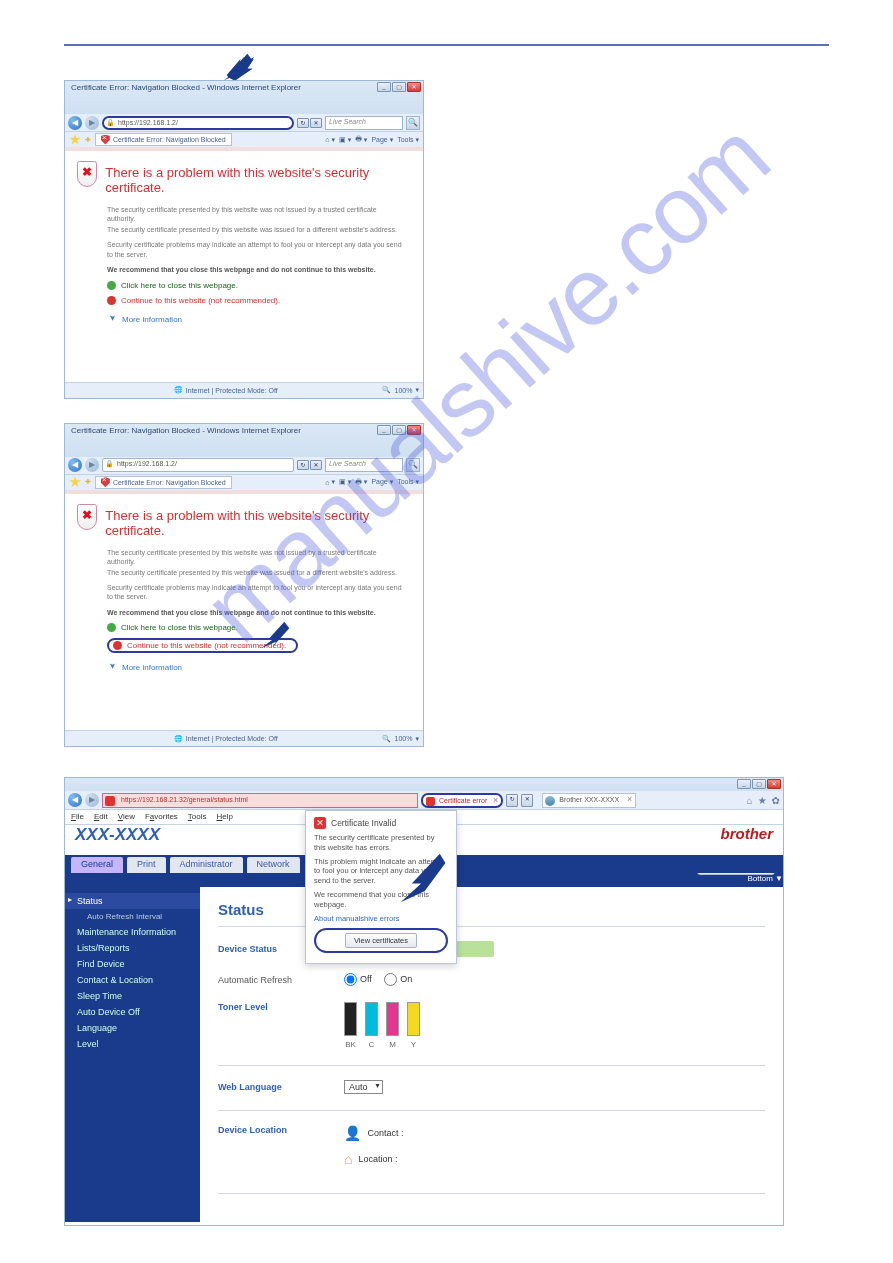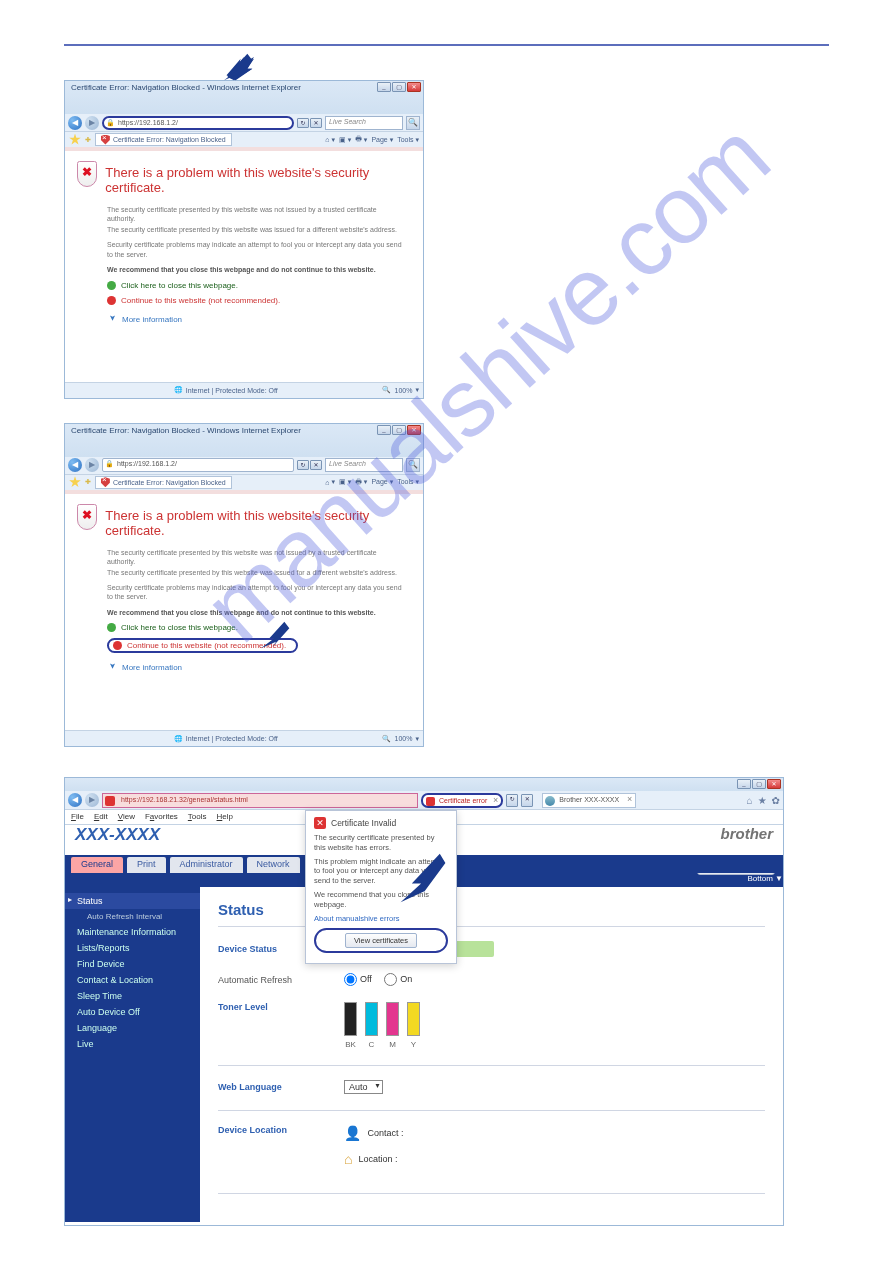--- a/index.html
+++ b/index.html
@@ -65,25 +65,25 @@
   .cert-pill::after { content: "×"; position: absolute; right: 3px; top: 0; color: #888; font-size: 9px; }
   .mega-nav .tab2 { height: 15px; background: #fff; border: 1px solid #b0c3da; font-size: 7px; padding: 2px 16px 0 16px; position: relative; color: #555; margin-left: 6px; }
   .mega-nav .tab2::before { content: ""; position: absolute; left: 2px; top: 2px; width: 10px; height: 10px; background: linear-gradient(#8bc,#48a); border-radius: 50%; }
   .mega-nav .tab2::after { content: "×"; position: absolute; right: 3px; top: 0; color: #888; font-size: 9px; }
   .mega-nav .rcluster { margin-left: auto; display: flex; gap: 5px; color: #6a7fa3; font-size: 10px; }
   .mega-menu { height: 16px; background: #fff; border-top: 1px solid #c4d3e4; border-bottom: 1px solid #c4d3e4; font-size: 8px; color: #333; padding: 2px 6px; display: flex; gap: 10px; }
   .mega-menu span u { text-decoration: underline; }
   .mega-body { display: flex; flex-direction: column; background: #fff; position: relative; min-height: 400px; }
   .brand-row { display: flex; align-items: flex-start; height: 30px; padding: 0 10px; }
   .model { color: #2e5fb0; font-size: 17px; font-weight: bold; font-style: italic; }
-  .brother-logo { margin-left: auto; color: #737373; font-size: 15px; font-weight: 800; font-style: italic; }
+  .brother-logo { margin-left: auto; color: #b91c1c; font-size: 15px; font-weight: 800; font-style: italic; }
   .sol-center { position: absolute; right: 8px; top: 32px; display: flex; align-items: center; gap: 3px; background: linear-gradient(#fff,#e4e9f1); border: 1px solid #b0bad0; border-radius: 3px; padding: 1px 6px 1px 3px; font-size: 7px; color: #2e5fb0; line-height: 1; }
   .sol-center::before { content: ""; width: 12px; height: 12px; border-radius: 50%; background: radial-gradient(circle at 35% 35%, #90c96a, #4a8f3a); }
   .tabs-row { height: 18px; background: #1a3a8c; display: flex; gap: 4px; padding: 2px 6px 0; position: relative; }
-  .tabs-row .tb { background: #fca5a5; color: #1a3a8c; font-size: 9px; padding: 2px 10px 0; border-radius: 2px 2px 0 0; }
+  .tabs-row .tb { background: #c4b5fd; color: #1a3a8c; font-size: 9px; padding: 2px 10px 0; border-radius: 2px 2px 0 0; }
   .tabs-row .tb.inactive { background: #e2e6ee; color: #3a5aa0; }
   .bluebar { height: 14px; background: #1a3a8c; color: #fff; font-size: 8px; text-align: right; padding: 1px 0 0; }
   .content-row { display: flex; min-height: 330px; }
   .sidebar { width: 135px; background: #1a3a8c; color: #cfe; font-size: 9px; padding: 6px 0 20px; }
   .side-item { padding: 3px 10px 3px 12px; }
   .side-item.active { background: #2b4aa0; color: #fff; position: relative; }
   .side-item.active::before { content: "▸"; position: absolute; left: 3px; top: 2px; font-size: 8px; }
   .side-item.sub { padding-left: 22px; font-size: 8px; color: #bcd; }
   .main-area { flex: 1; padding: 14px 18px; font-size: 10px; color: #333; }
   .main-area h2 { color: #2e5fb0; font-size: 15px; font-weight: bold; margin-bottom: 8px; }
@@ -338,21 +338,21 @@
         <div class="sidebar">
           <div class="side-item active">Status</div>
           <div class="side-item sub">Auto Refresh Interval</div>
           <div class="side-item">Maintenance Information</div>
           <div class="side-item">Lists/Reports</div>
           <div class="side-item">Find Device</div>
           <div class="side-item">Contact &amp; Location</div>
           <div class="side-item">Sleep Time</div>
           <div class="side-item">Auto Device Off</div>
           <div class="side-item">Language</div>
-          <div class="side-item">Live</div>
+          <div class="side-item">Level</div>
         </div>
         <div class="main-area">
           <h2>Status</h2>
           <hr>
           <div class="row-f">
             <div class="lab" style="padding-left:0">Device Status</div>
             <div class="green-strip"></div>
           </div>
           <div class="row-f">
             <div class="lab norm">Automatic Refresh</div>

